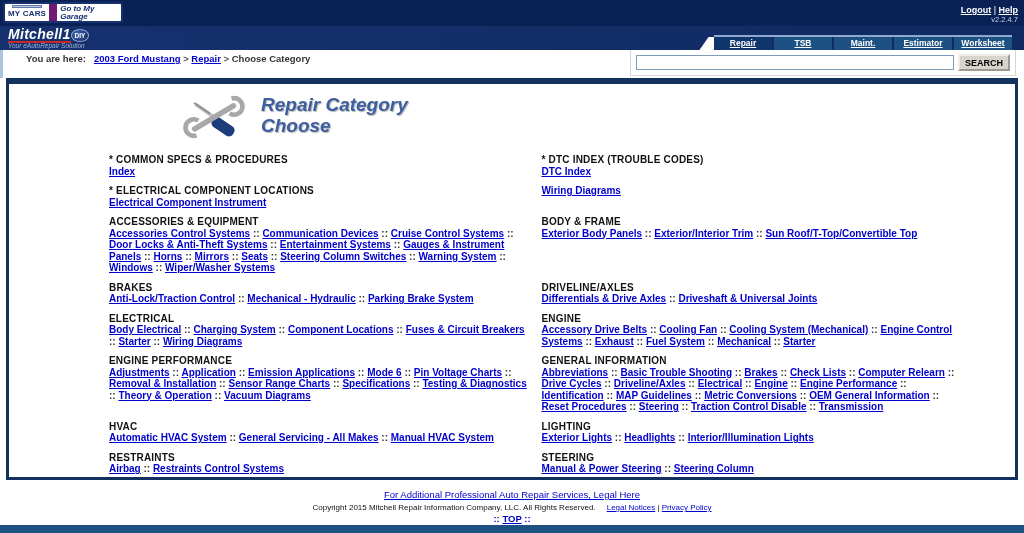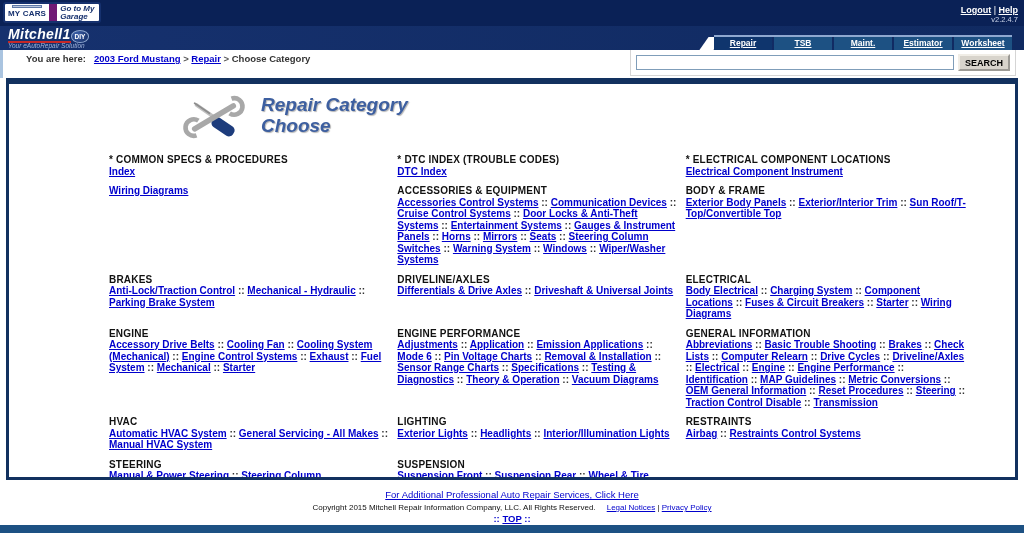--- a/index.html
+++ b/index.html
@@ -10,29 +10,29 @@
   
   .topbar { height:26px; background:#0a2156; position:relative; display:flex;
     align-items:flex-start; justify-content:space-between; padding:2px 6px 0 3px; }
   .mycars-group { display:flex; background:#fff; border:2px solid #16316e;
     border-radius:3px; height:21px; z-index:5; }
   .plate { display:flex; flex-direction:column; align-items:center; justify-content:flex-start;
     padding:1px 3px 0 3px; border-right:8px solid #701a75; }
   .plate-band { width:30px; height:3px; background:#b9c6de; border:1px solid #5f79a8; margin-bottom:1px; }
   .plate-label { font-size:8px; font-weight:bold; color:#16316e; letter-spacing:0.2px; }
   .garage-label { font-size:8px; font-weight:bold; font-style:italic; color:#16316e;
-    width:42px; line-height:8px; padding:1px 3px; }
+    width:64px; line-height:8px; padding:1px 3px; }
   .top-right { text-align:right; line-height:10px; padding-top:1px; }
   .top-link { color:#fff; font-size:9px; font-weight:bold; text-decoration:underline; cursor:pointer; }
   .top-sep { color:#fff; font-size:9px; }
   .version { color:#cdd6ea; font-size:7.5px; }
 
   
   .logobar { height:24px; background:linear-gradient(90deg,#16316e,#102a61); position:relative; }
-  .brandwrap { position:absolute; left:8px; top:1px; display:flex; align-items:center; gap:0; }
+  .brandwrap { position:absolute; left:8px; top:1px; display:flex; align-items:flex-start; gap:0; }
   .brand { color:#fff; font-size:14px; font-weight:bold; font-style:italic; letter-spacing:0.3px;
     border-bottom:2px solid #c62828; line-height:14px; }
   .badge { font-size:6.5px; font-weight:bold; color:#fff; border:1px solid #8fa8d0; border-radius:50%;
     padding:2px 3px; background:radial-gradient(circle at 30% 30%, #3a5ea8, #142c62); margin-top:2px; }
   .tagline { position:absolute; left:8px; top:16px; font-size:6.5px; color:#9fb3d9; font-style:italic; white-space:nowrap; }
   .tabs { position:absolute; right:12px; bottom:0; display:flex; gap:2px; border-top:2px solid #8fa8d0;
     padding-top:0; }
   .tab-slash { position:absolute; right:306px; bottom:0; width:14px; height:13px;
     background:#fff; transform:skewX(-35deg); }
   .tab { width:58px; height:13px; background:#1d5183; color:#fff; font-size:8.5px; font-weight:bold;
@@ -51,21 +51,21 @@
   .search-input { width:318px; height:15px; border:1px solid #7f9db9; font-size:10px; padding:0 3px; }
   .search-btn { height:17px; background:#d8d4cc; border:2px outset #f0ede6; font-size:9px;
     font-weight:bold; color:#000; padding:0 5px; cursor:pointer; font-family:"Liberation Sans",sans-serif; }
 
   
   .main-box { flex:1; margin:0 6px 2px 6px; border:3px solid #12315f; border-top-width:6px;
     background:#fff; overflow:hidden; }
   .title-row { display:flex; align-items:flex-start; gap:14px; margin:10px 0 10px 172px; }
   .title-text { color:#3d5fa0; font-size:19px; font-weight:bold; font-style:italic;
     line-height:21px; text-shadow:1px 1px 1px #b5b5b5; }
-  .cat-grid { display:grid; grid-template-columns:1fr 1fr 1fr; column-gap:28px; row-gap:5px;
+  .cat-grid { display:grid; grid-template-columns:1fr 1fr; column-gap:28px; row-gap:5px;
     padding:4px 49px 0 100px;gap:8px; }
   .cat-title { font-size:10px; font-weight:bold; color:#111; line-height:11.5px; letter-spacing:0.2px; }
   .cat-links { font-size:10px; font-weight:bold; line-height:11.5px; }
   .cat-link { color:#0000cc; text-decoration:underline; cursor:pointer; }
   .sep { color:#333; text-decoration:none; }
 
   
   .footer { text-align:center; padding:2px 0 1px 0; background:#fff; }
   .promo-link { font-size:9.5px; color:#0000cc; text-decoration:underline; cursor:pointer; }
   .copyline { font-size:8px; color:#111; margin-top:1px; }
@@ -200,21 +200,21 @@
         <div class="cat-links"><a class="cat-link">Manual &amp; Power Steering</a><span class="sep"> :: </span><a class="cat-link">Steering Column</a></div>
       </div>
       <div class="cat-cell">
         <div class="cat-title">SUSPENSION</div>
         <div class="cat-links"><a class="cat-link">Suspension Front</a><span class="sep"> :: </span><a class="cat-link">Suspension Rear</a><span class="sep"> :: </span><a class="cat-link">Wheel &amp; Tire System</a><span class="sep"> :: </span><a class="cat-link">Wheel Alignment</a></div>
       </div>
     </div>
 </div>
 
 <div class="footer">
-  <div><a class="promo-link">For Additional Professional Auto Repair Services, Click Here</a></div>
+  <div><a class="promo-link">For Additional Professional Auto Repair Services, Legal Here</a></div>
   <div class="copyline">
     <span>Copyright 2015 Mitchell Repair Information Company, LLC.  All Rights Reserved.</span>
     <span>&nbsp;&nbsp;&nbsp;</span>
     <a class="copy-link">Legal Notices</a>
     <span>|</span>
     <a class="copy-link">Privacy Policy</a>
   </div>
   <div class="topline">
     <span>:: </span><a class="top-anchor">TOP</a><span> ::</span>
   </div>

